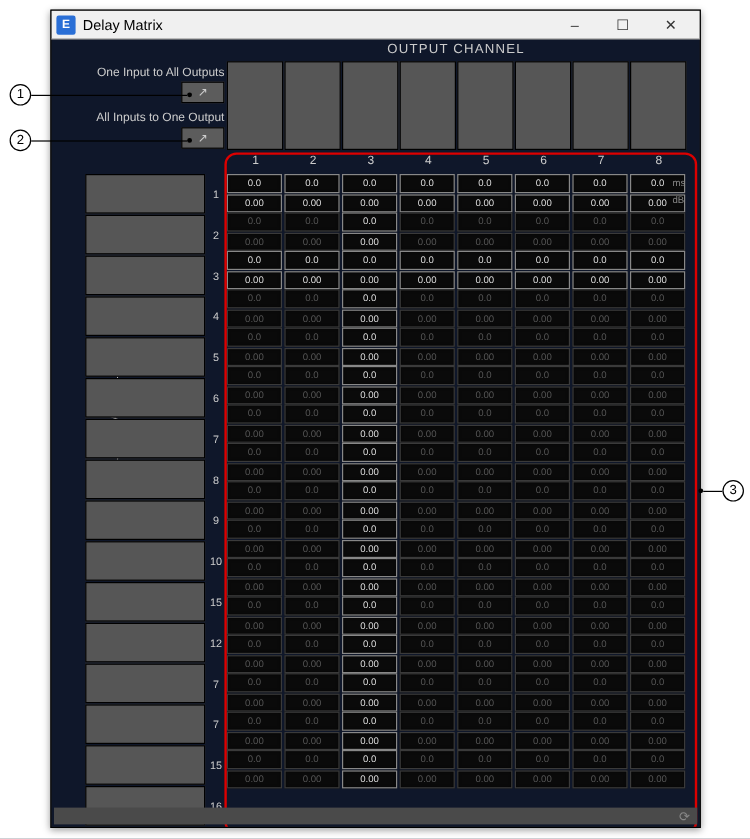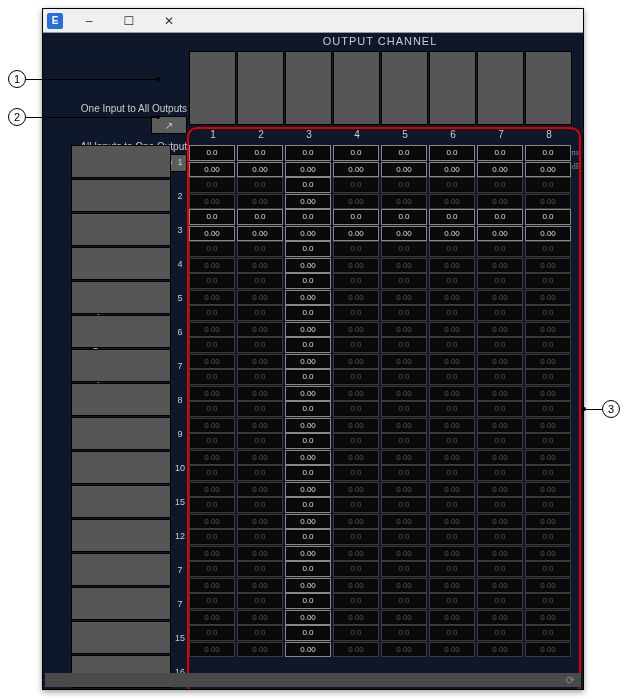--- a/index.html
+++ b/index.html
@@ -75,21 +75,20 @@
     width: 47px; height: 74px;
     background: #565656;
     border: 1px solid #000;
   }
   .btn-group1 {
     position: absolute;
     top: 22px; left: 12px;
     width: 132px;
     color: #ccc;
     font-size: 10px;
-    margin-top: 48px;
   }
   .btn-group-label { text-align: right; margin-bottom: 2px; }
   .popup-btn {
     float: right;
     width: 36px; height: 18px;
     background: #5c5c5c;
     border: 1px solid #000;
     display: flex; align-items: center; justify-content: center;
     color: #ccc;
   }
@@ -168,26 +167,25 @@
     justify-content: center;
     box-shadow: inset 0 0 2px rgba(0,0,0,0.8);
   }
   .matrix-cell.bright .cell-field {
     color: #ddd;
     border-color: #888;
   }
 
   .units {
     position: absolute;
-    right: 2px;
+    right: 12px;
     top: 113px;
     font-size: 8px;
     color: #888;
     line-height: 14px;
-    font-family: Liberation Serif, serif;
   }
 
   .redbox {
     position: absolute;
     border: 2px solid #d00;
     border-radius: 10px;
     pointer-events: none;
   }
   .redbox-main {
     left: 144px;
@@ -237,20 +235,21 @@
     color: #888;
     font-size: 11px;
   }
 </style>
 </head>
 <body>
 
 <div class="window">
   <div class="titlebar">
     <div class="titlebar-icon">E</div>
+    <div class="titlebar-title">Delay Matrix</div>
     <div class="titlebar-btn">–</div>
     <div class="titlebar-btn">☐</div>
     <div class="titlebar-btn titlebar-close">✕</div>
   </div>
 
   <div class="content">
     <div class="top-header">OUTPUT CHANNEL</div>
 
     <div class="output-blocks">
       <div class="output-block"></div>

